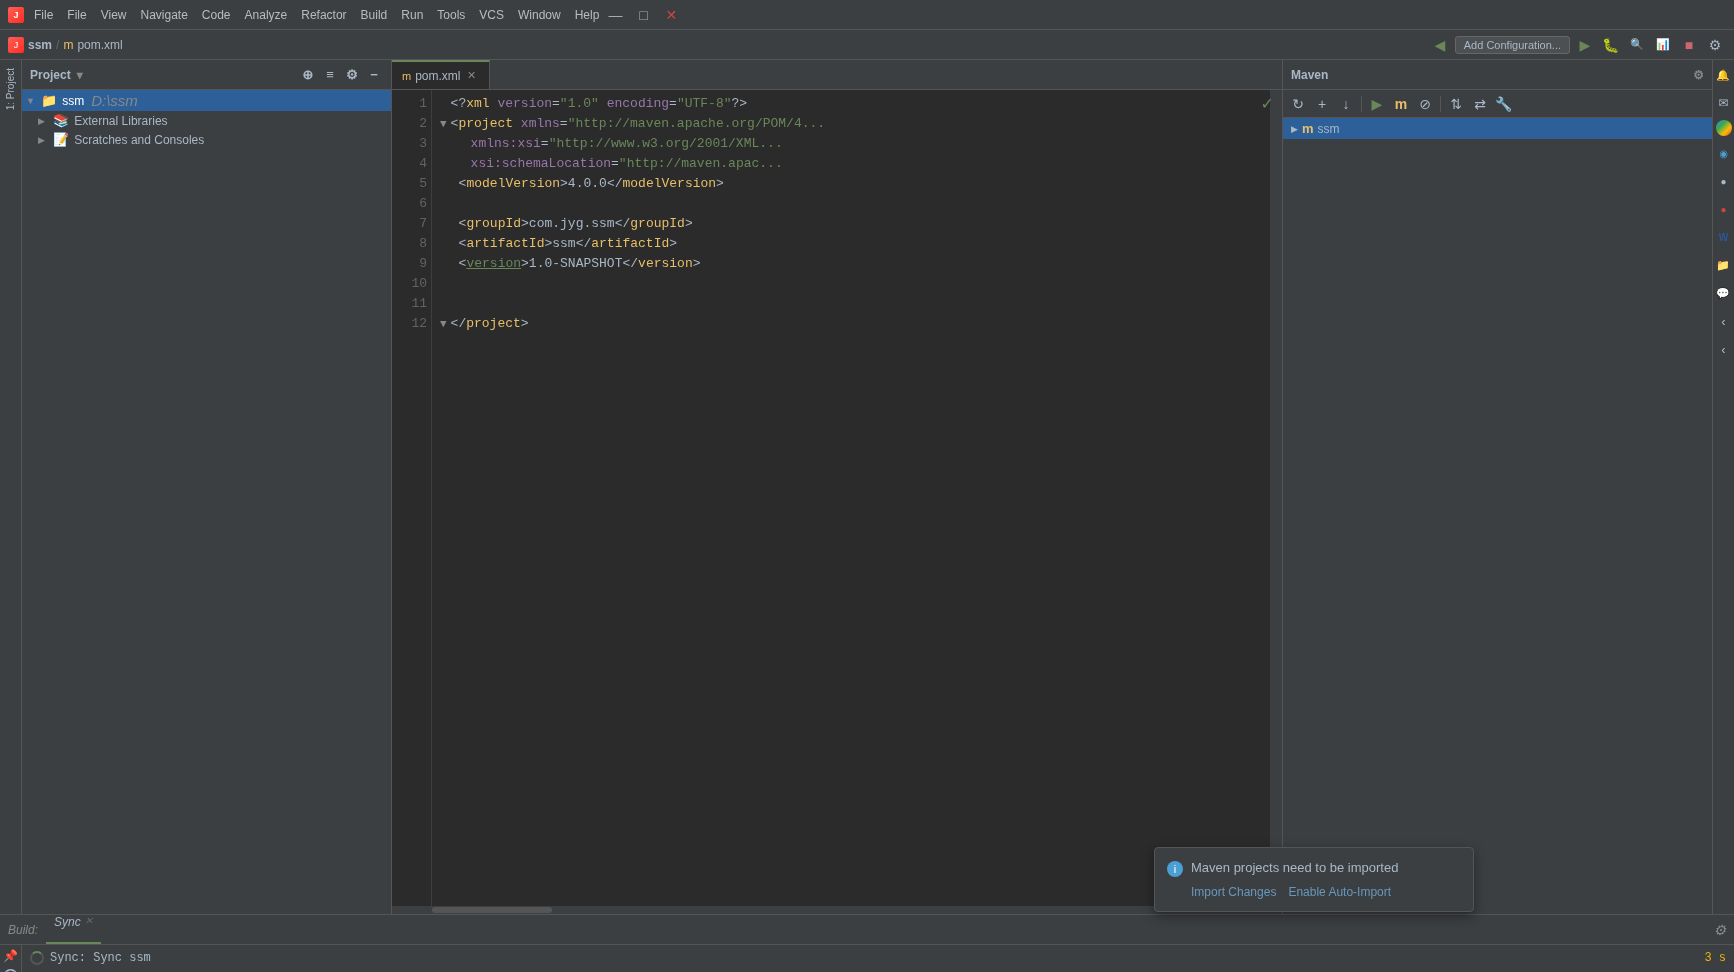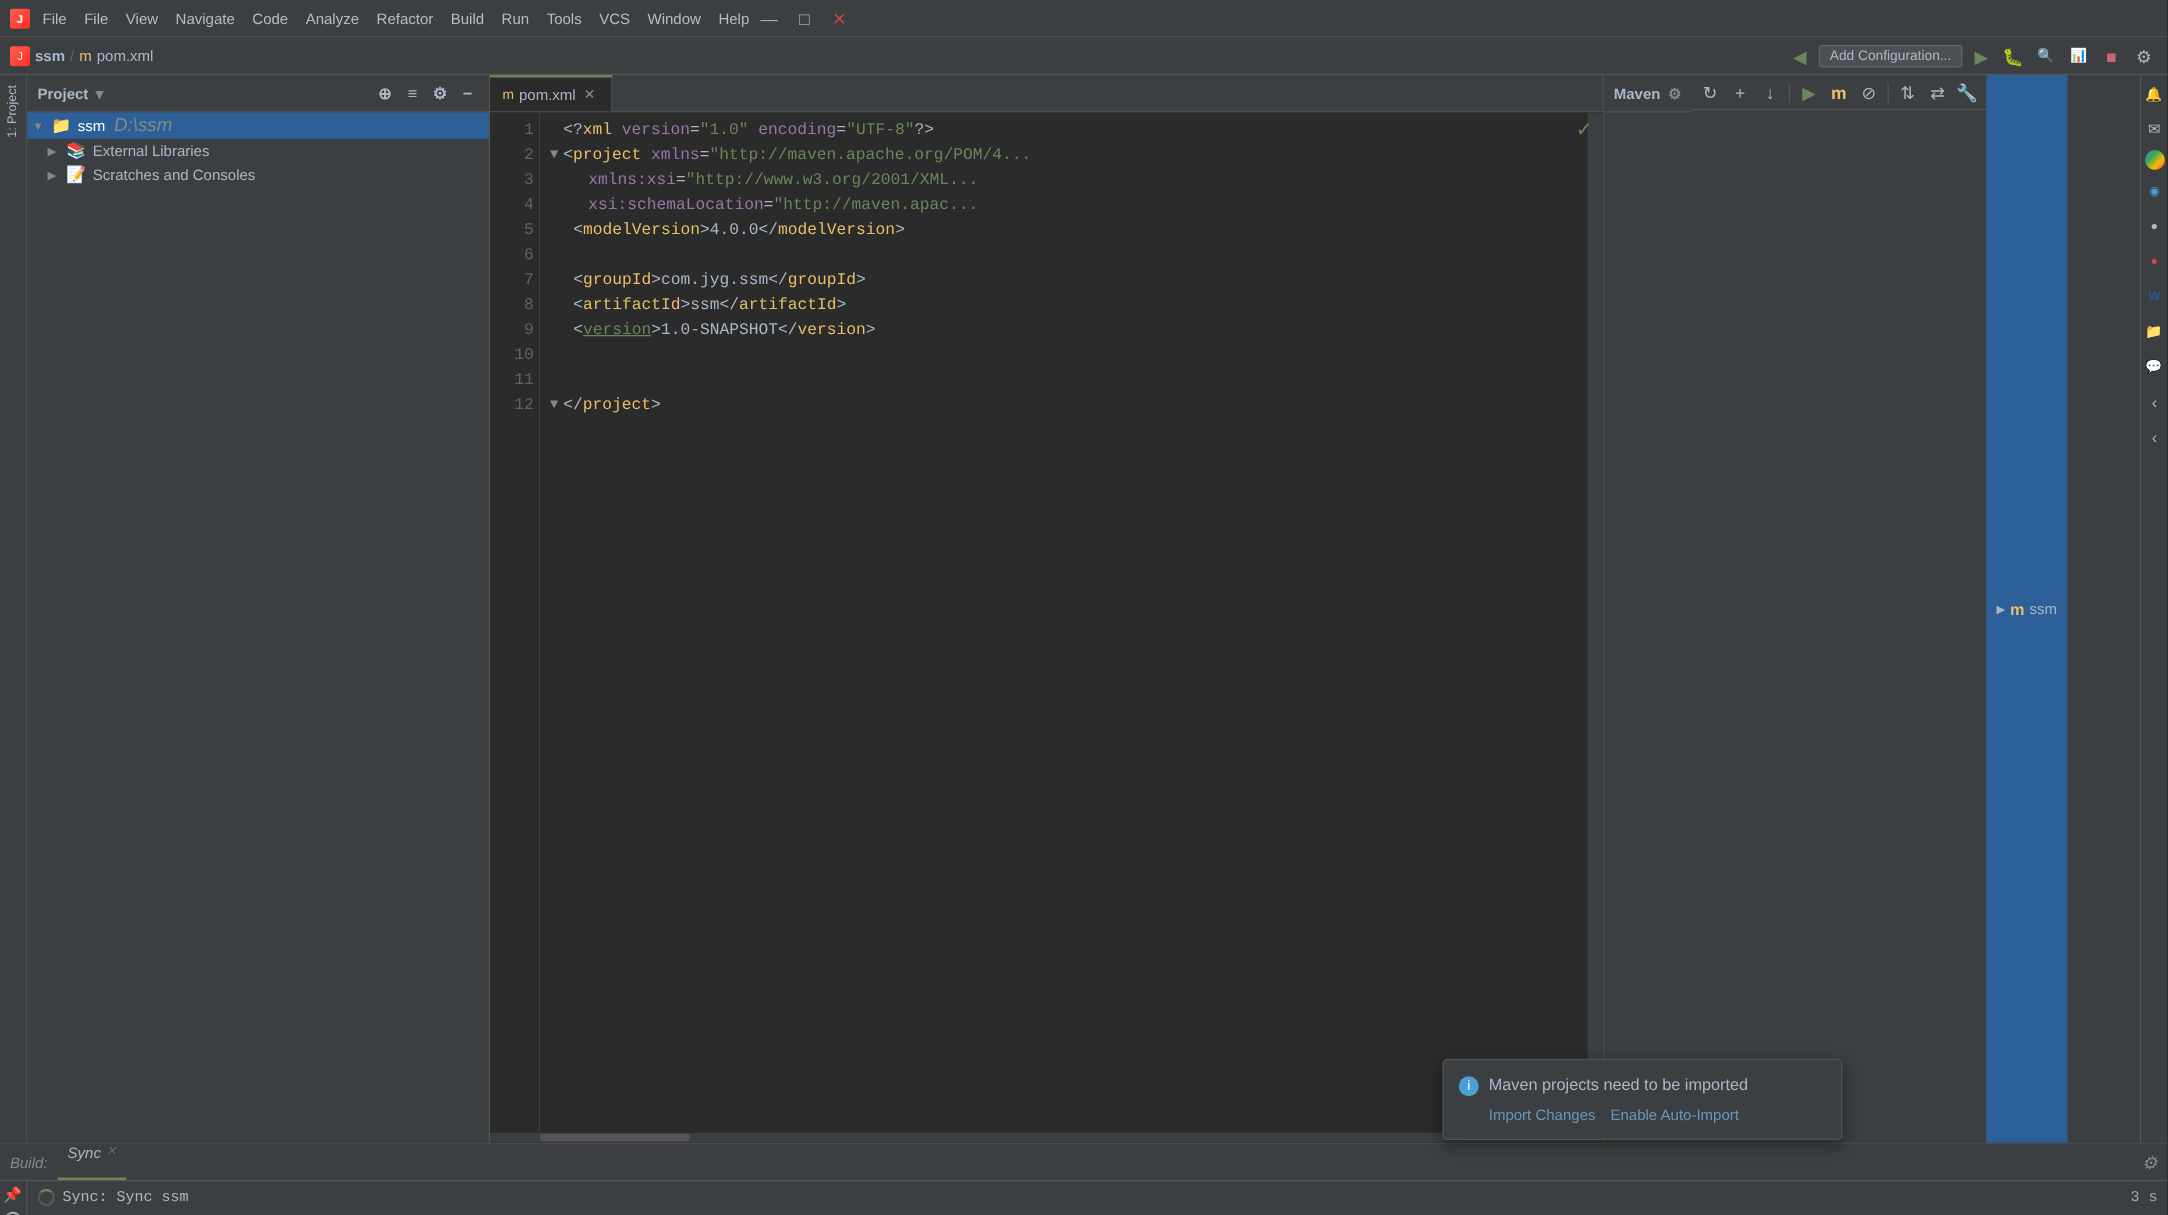--- a/index.html
+++ b/index.html
@@ -253,21 +253,21 @@
       width: 12px;
       background: #3c3f41;
     }
 
     
     .maven-panel {
       width: 430px;
       background: #3c3f41;
       border-left: 1px solid #555;
       display: flex;
-      flex-direction: row;
+      flex-direction: column;
     }
     .maven-panel-header {
       height: 30px;
       background: #3c3f41;
       border-bottom: 1px solid #555;
       display: flex;
       align-items: center;
       padding: 0 8px;
       gap: 6px;
       font-size: 12px;
@@ -706,21 +706,21 @@
   </div>
   <div class="bottom-content">
     <div class="bottom-left-icons">
       <div style="font-size:12px;color:#a9b7c6;cursor:pointer;">📌</div>
       <div style="font-size:12px;color:#a9b7c6;cursor:pointer;">👁</div>
     </div>
     <div class="bottom-log">
       <div class="log-line">
         <div class="log-spinner"></div>
         <span>Sync: Sync ssm</span>
-        <span style="margin-left:auto;color:#a3a3a3;">3 s</span>
+        <span style="margin-left:auto;color:#eab308;">3 s</span>
       </div>
     </div>
   </div>
 </div>
 
 <div class="notification-popup">
   <div class="notification-header">
     <div class="notification-icon">i</div>
     <div class="notification-title">Maven projects need to be imported</div>
   </div>

